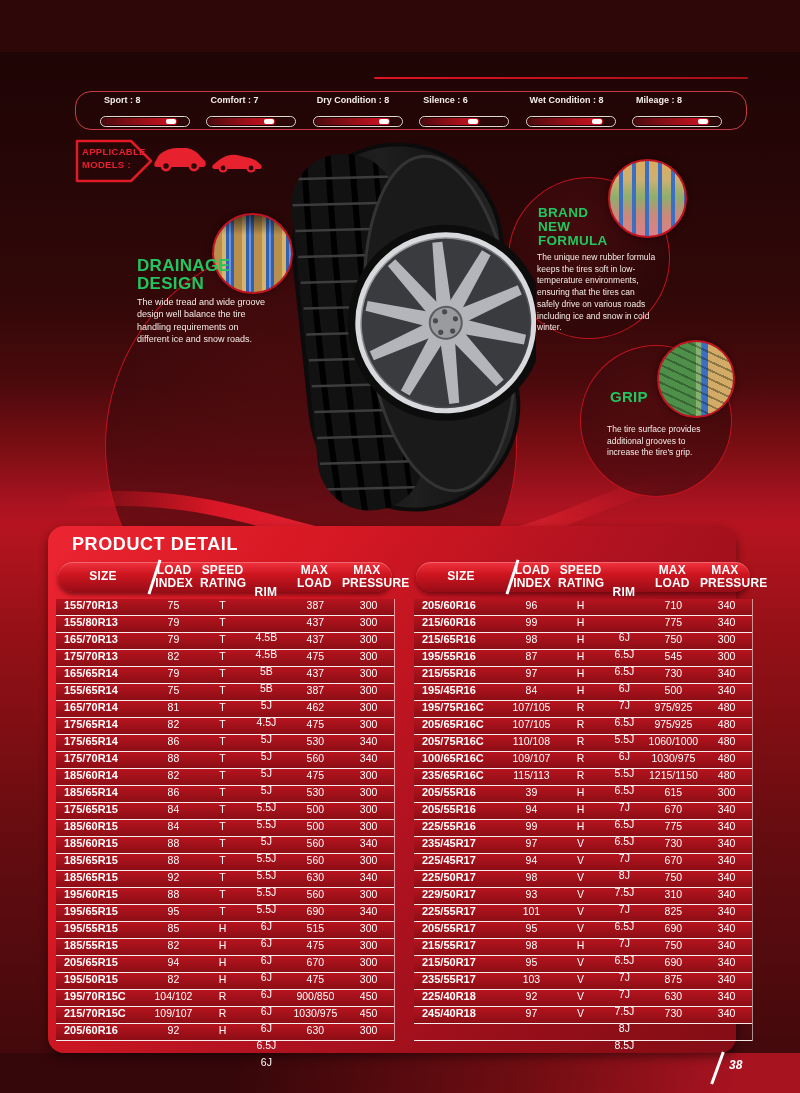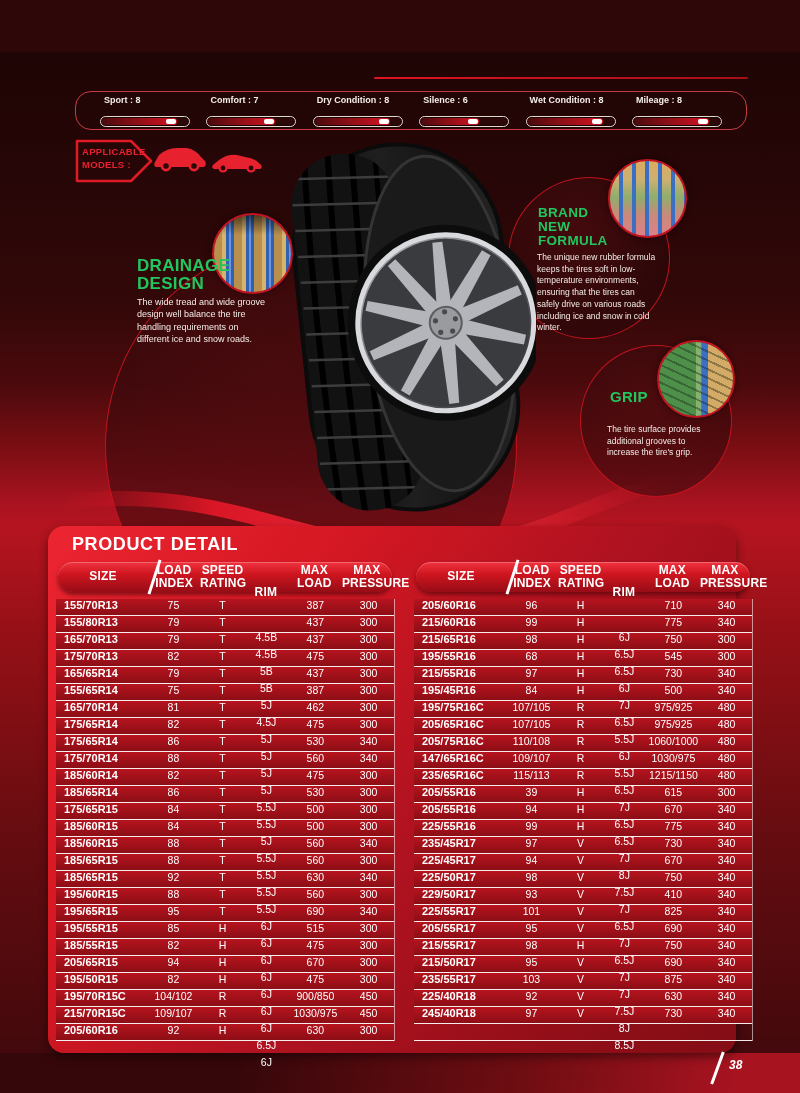--- a/index.html
+++ b/index.html
@@ -549,21 +549,21 @@
         <div class="trow">
           <div class="tcell c0">215/65R16</div>
           <div class="tcell c1">98</div>
           <div class="tcell c2">H</div>
           <div class="tcell c3">6.5J</div>
           <div class="tcell c4">750</div>
           <div class="tcell c5">300</div>
         </div>
         <div class="trow">
           <div class="tcell c0">195/55R16</div>
-          <div class="tcell c1">68</div>
+          <div class="tcell c1">87</div>
           <div class="tcell c2">H</div>
           <div class="tcell c3">6J</div>
           <div class="tcell c4">545</div>
           <div class="tcell c5">300</div>
         </div>
         <div class="trow">
           <div class="tcell c0">215/55R16</div>
           <div class="tcell c1">97</div>
           <div class="tcell c2">H</div>
           <div class="tcell c3">7J</div>
@@ -596,21 +596,21 @@
         </div>
         <div class="trow">
           <div class="tcell c0">205/75R16C</div>
           <div class="tcell c1">110/108</div>
           <div class="tcell c2">R</div>
           <div class="tcell c3">5.5J</div>
           <div class="tcell c4">1060/1000</div>
           <div class="tcell c5">480</div>
         </div>
         <div class="trow">
-          <div class="tcell c0">147/65R16C</div>
+          <div class="tcell c0">100/65R16C</div>
           <div class="tcell c1">109/107</div>
           <div class="tcell c2">R</div>
           <div class="tcell c3">6.5J</div>
           <div class="tcell c4">1030/975</div>
           <div class="tcell c5">480</div>
         </div>
         <div class="trow">
           <div class="tcell c0">235/65R16C</div>
           <div class="tcell c1">115/113</div>
           <div class="tcell c2">R</div>
@@ -664,21 +664,21 @@
           <div class="tcell c2">V</div>
           <div class="tcell c3">7J</div>
           <div class="tcell c4">750</div>
           <div class="tcell c5">340</div>
         </div>
         <div class="trow">
           <div class="tcell c0">229/50R17</div>
           <div class="tcell c1">93</div>
           <div class="tcell c2">V</div>
           <div class="tcell c3">6.5J</div>
-          <div class="tcell c4">410</div>
+          <div class="tcell c4">310</div>
           <div class="tcell c5">340</div>
         </div>
         <div class="trow">
           <div class="tcell c0">225/55R17</div>
           <div class="tcell c1">101</div>
           <div class="tcell c2">V</div>
           <div class="tcell c3">7J</div>
           <div class="tcell c4">825</div>
           <div class="tcell c5">340</div>
         </div>

